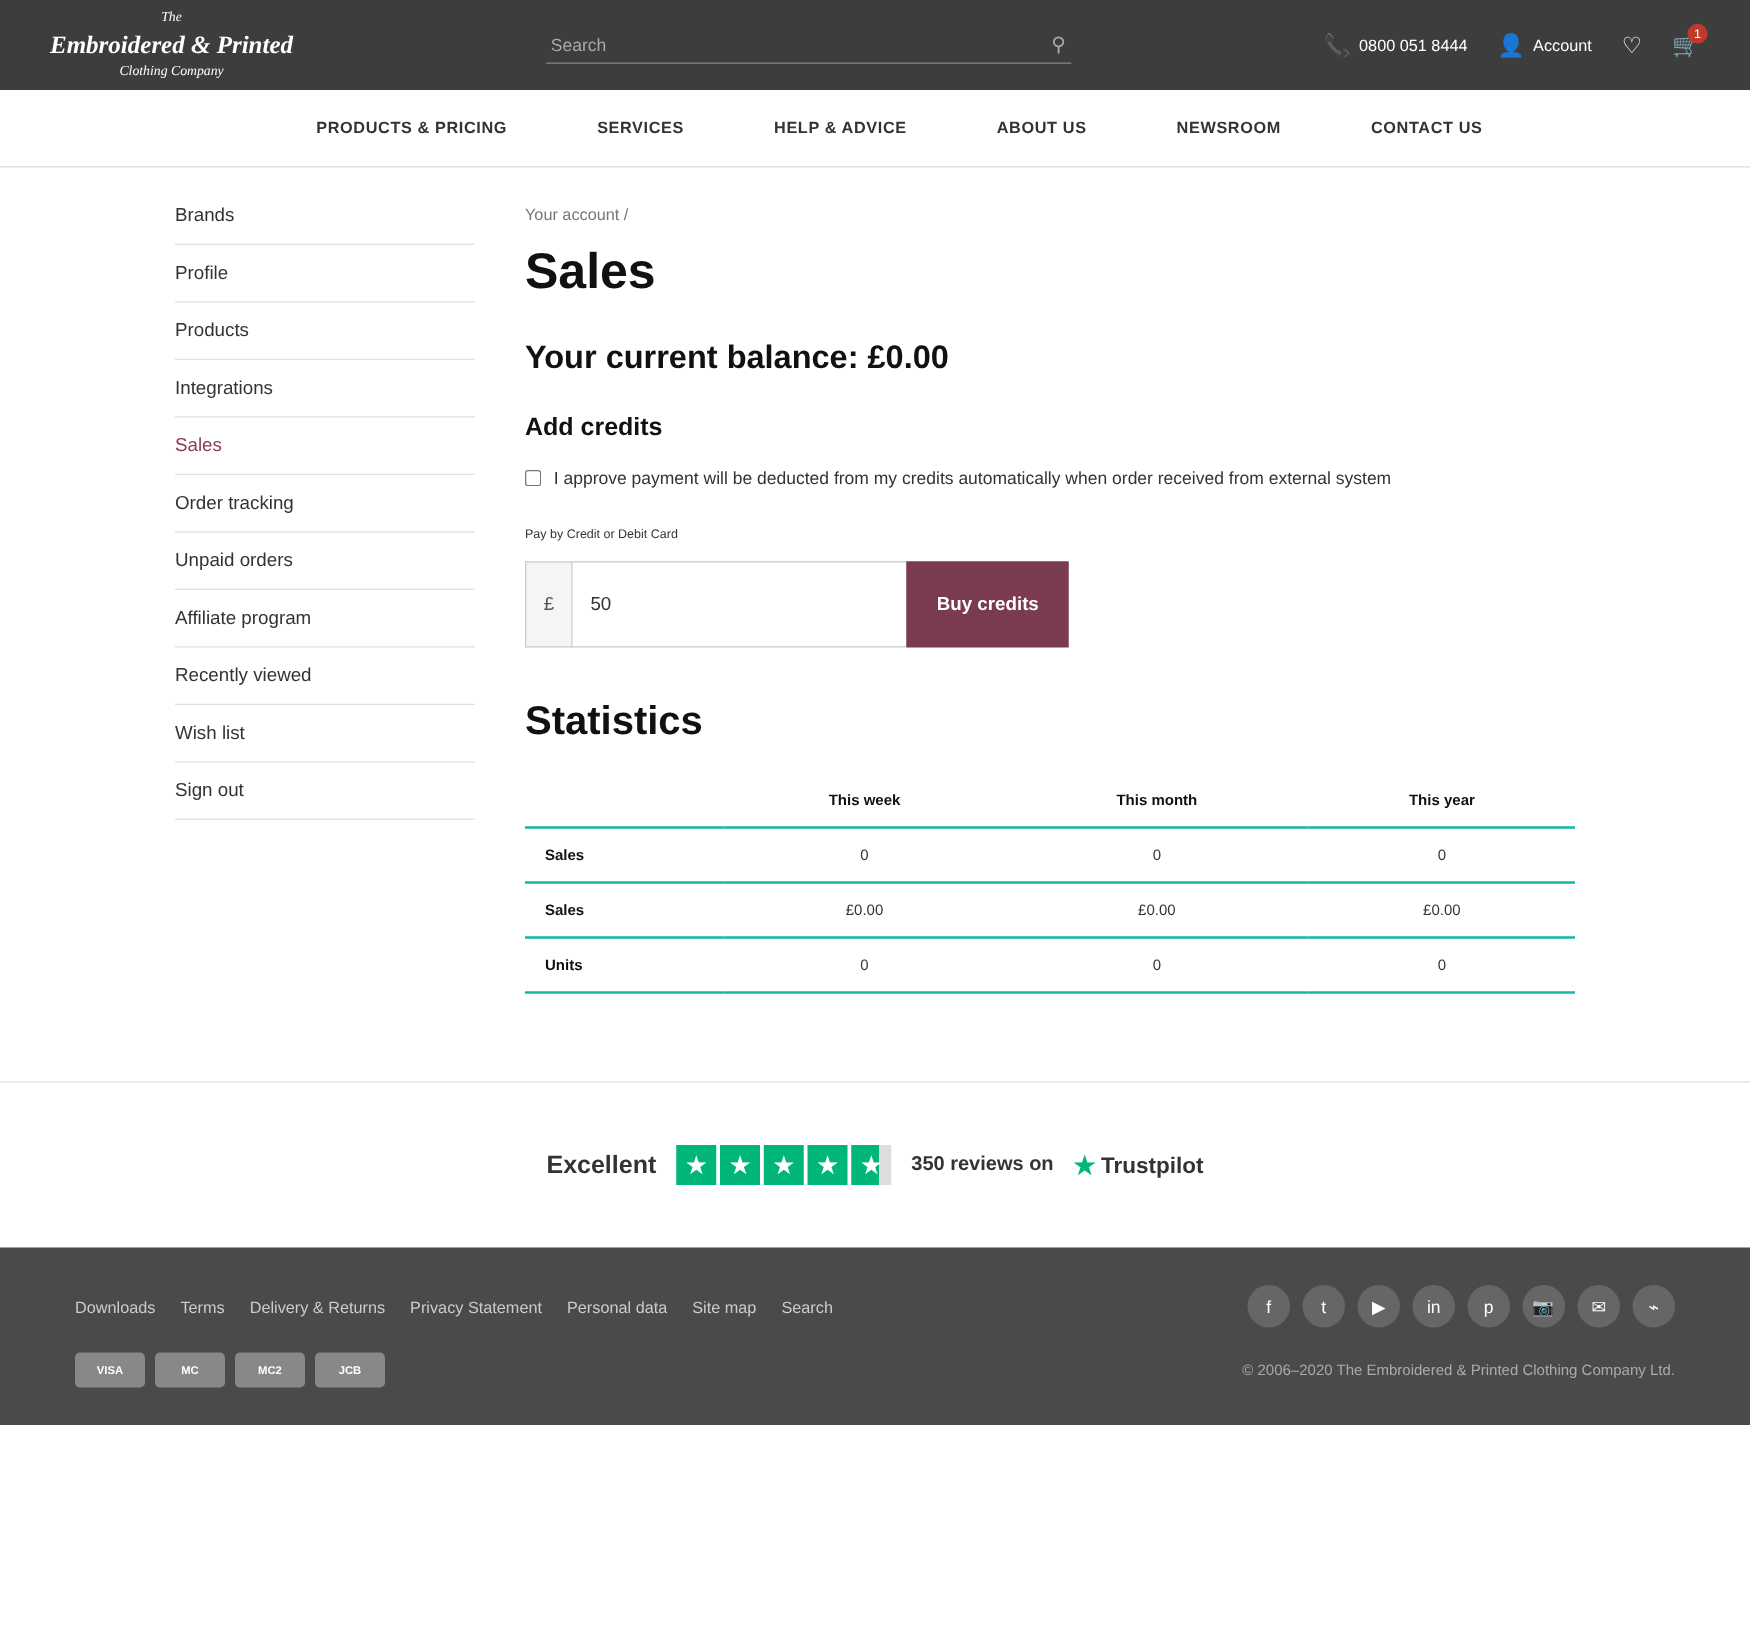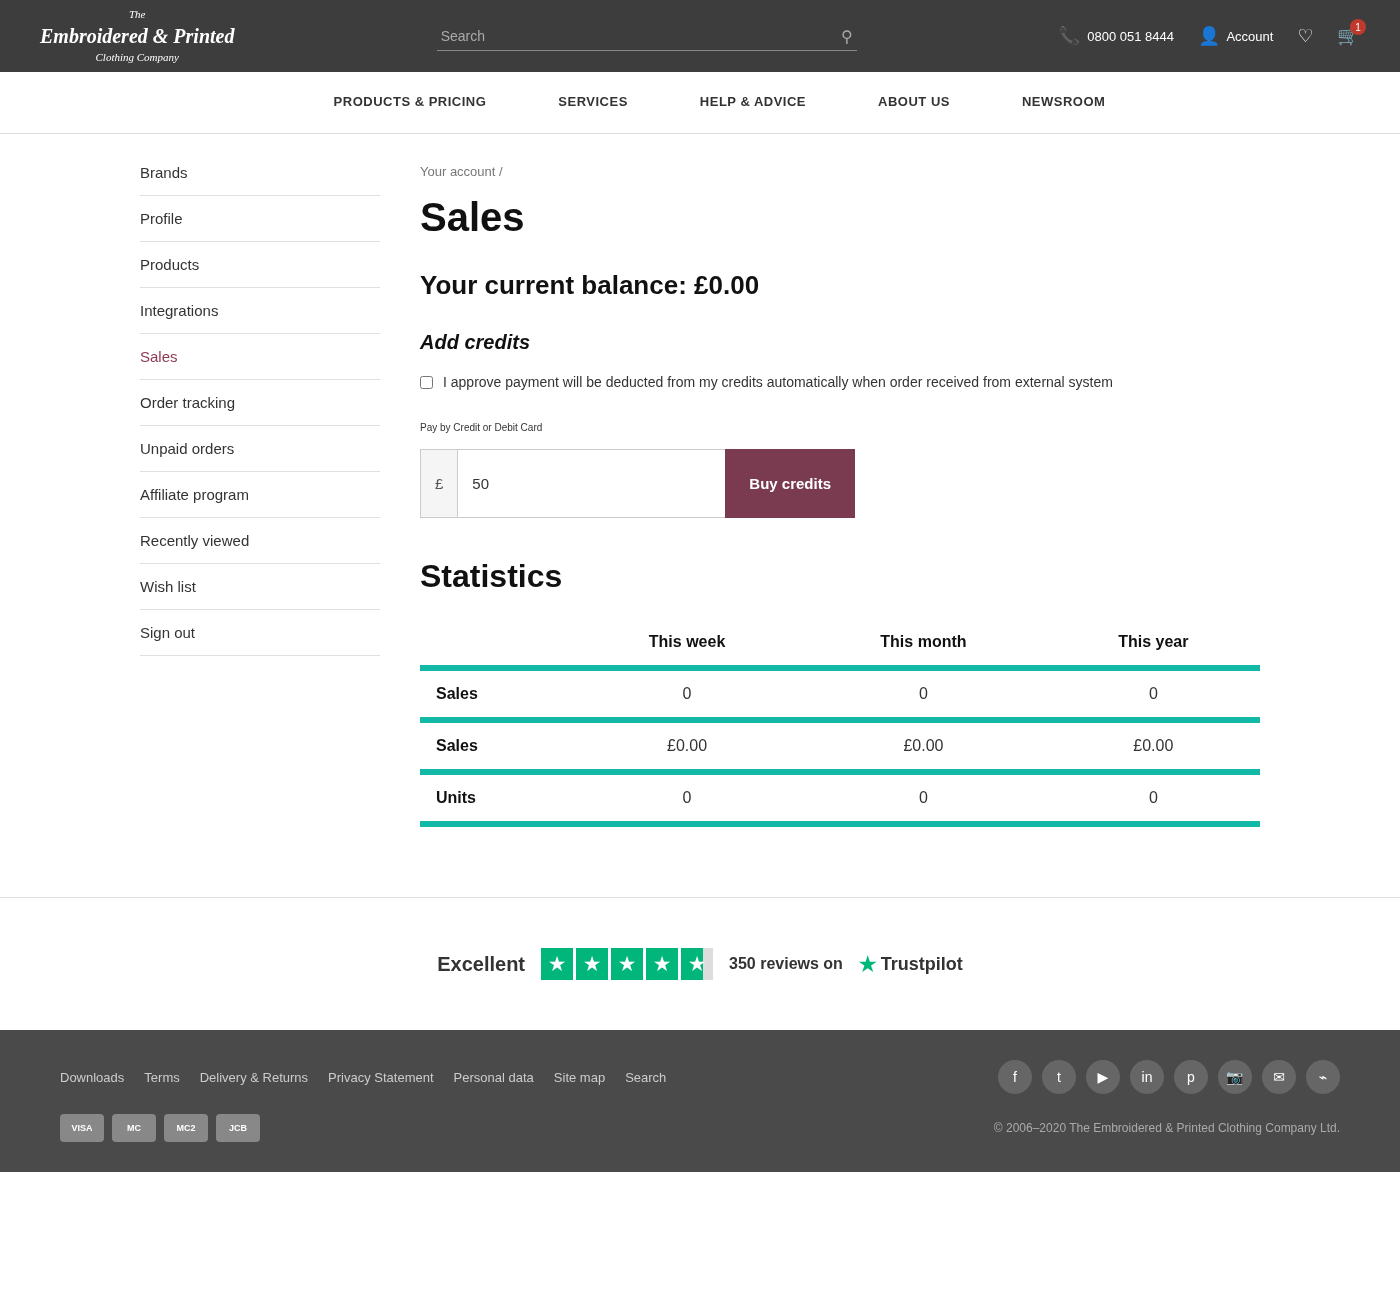--- a/index.html
+++ b/index.html
@@ -159,21 +159,20 @@
       font-size: 26px;
       font-weight: 700;
       margin-bottom: 30px;
       color: #111;
     }
     .section-title {
       font-size: 20px;
       font-weight: 700;
       margin-bottom: 20px;
       color: #111;
-      font-style: italic;
     }
     .checkbox-row {
       display: flex;
       align-items: flex-start;
       gap: 10px;
       margin-bottom: 32px;
     }
     .checkbox-row input[type="checkbox"] {
       margin-top: 2px;
       flex-shrink: 0;
@@ -229,22 +228,22 @@
       margin-bottom: 24px;
       color: #111;
     }
     .stats-table {
       width: 100%;
       border-collapse: collapse;
     }
     .stats-table th, .stats-table td {
       padding: 14px 16px;
       text-align: center;
-      border-bottom: 6px solid #14b8a6;
-      font-size: 16px;
+      border-bottom: 2px solid #14b8a6;
+      font-size: 12px;
     }
     .stats-table th {
       font-weight: 700;
       color: #111;
     }
     .stats-table td:first-child {
       text-align: left;
       font-weight: 700;
       color: #111;
     }
@@ -351,21 +350,21 @@
       align-items: center;
       justify-content: space-between;
       margin-top: 10px;
     }
     .payment-icons {
       display: flex;
       gap: 8px;
       align-items: center;
     }
     .payment-icon {
-      width: 44px;
+      width: 56px;
       height: 28px;
       background: #888;
       border-radius: 4px;
       display: flex;
       align-items: center;
       justify-content: center;
       font-size: 9px;
       color: #fff;
       font-weight: bold;
     }
@@ -409,20 +408,21 @@
     </div>
   </div>
 </header>
 
 <nav class="main-nav">
   <div class="nav-item">PRODUCTS &amp; PRICING</div>
   <div class="nav-item">SERVICES</div>
   <div class="nav-item">HELP &amp; ADVICE</div>
   <div class="nav-item">ABOUT US</div>
   <div class="nav-item">NEWSROOM</div>
+  <div class="nav-item">CONTACT US</div>
 </nav>
 
 <div class="page-container">
 
   <aside class="sidebar">
     <a class="sidebar-item">Brands</a>
     <a class="sidebar-item">Profile</a>
     <a class="sidebar-item">Products</a>
     <a class="sidebar-item">Integrations</a>
     <a class="sidebar-item active">Sales</a>

